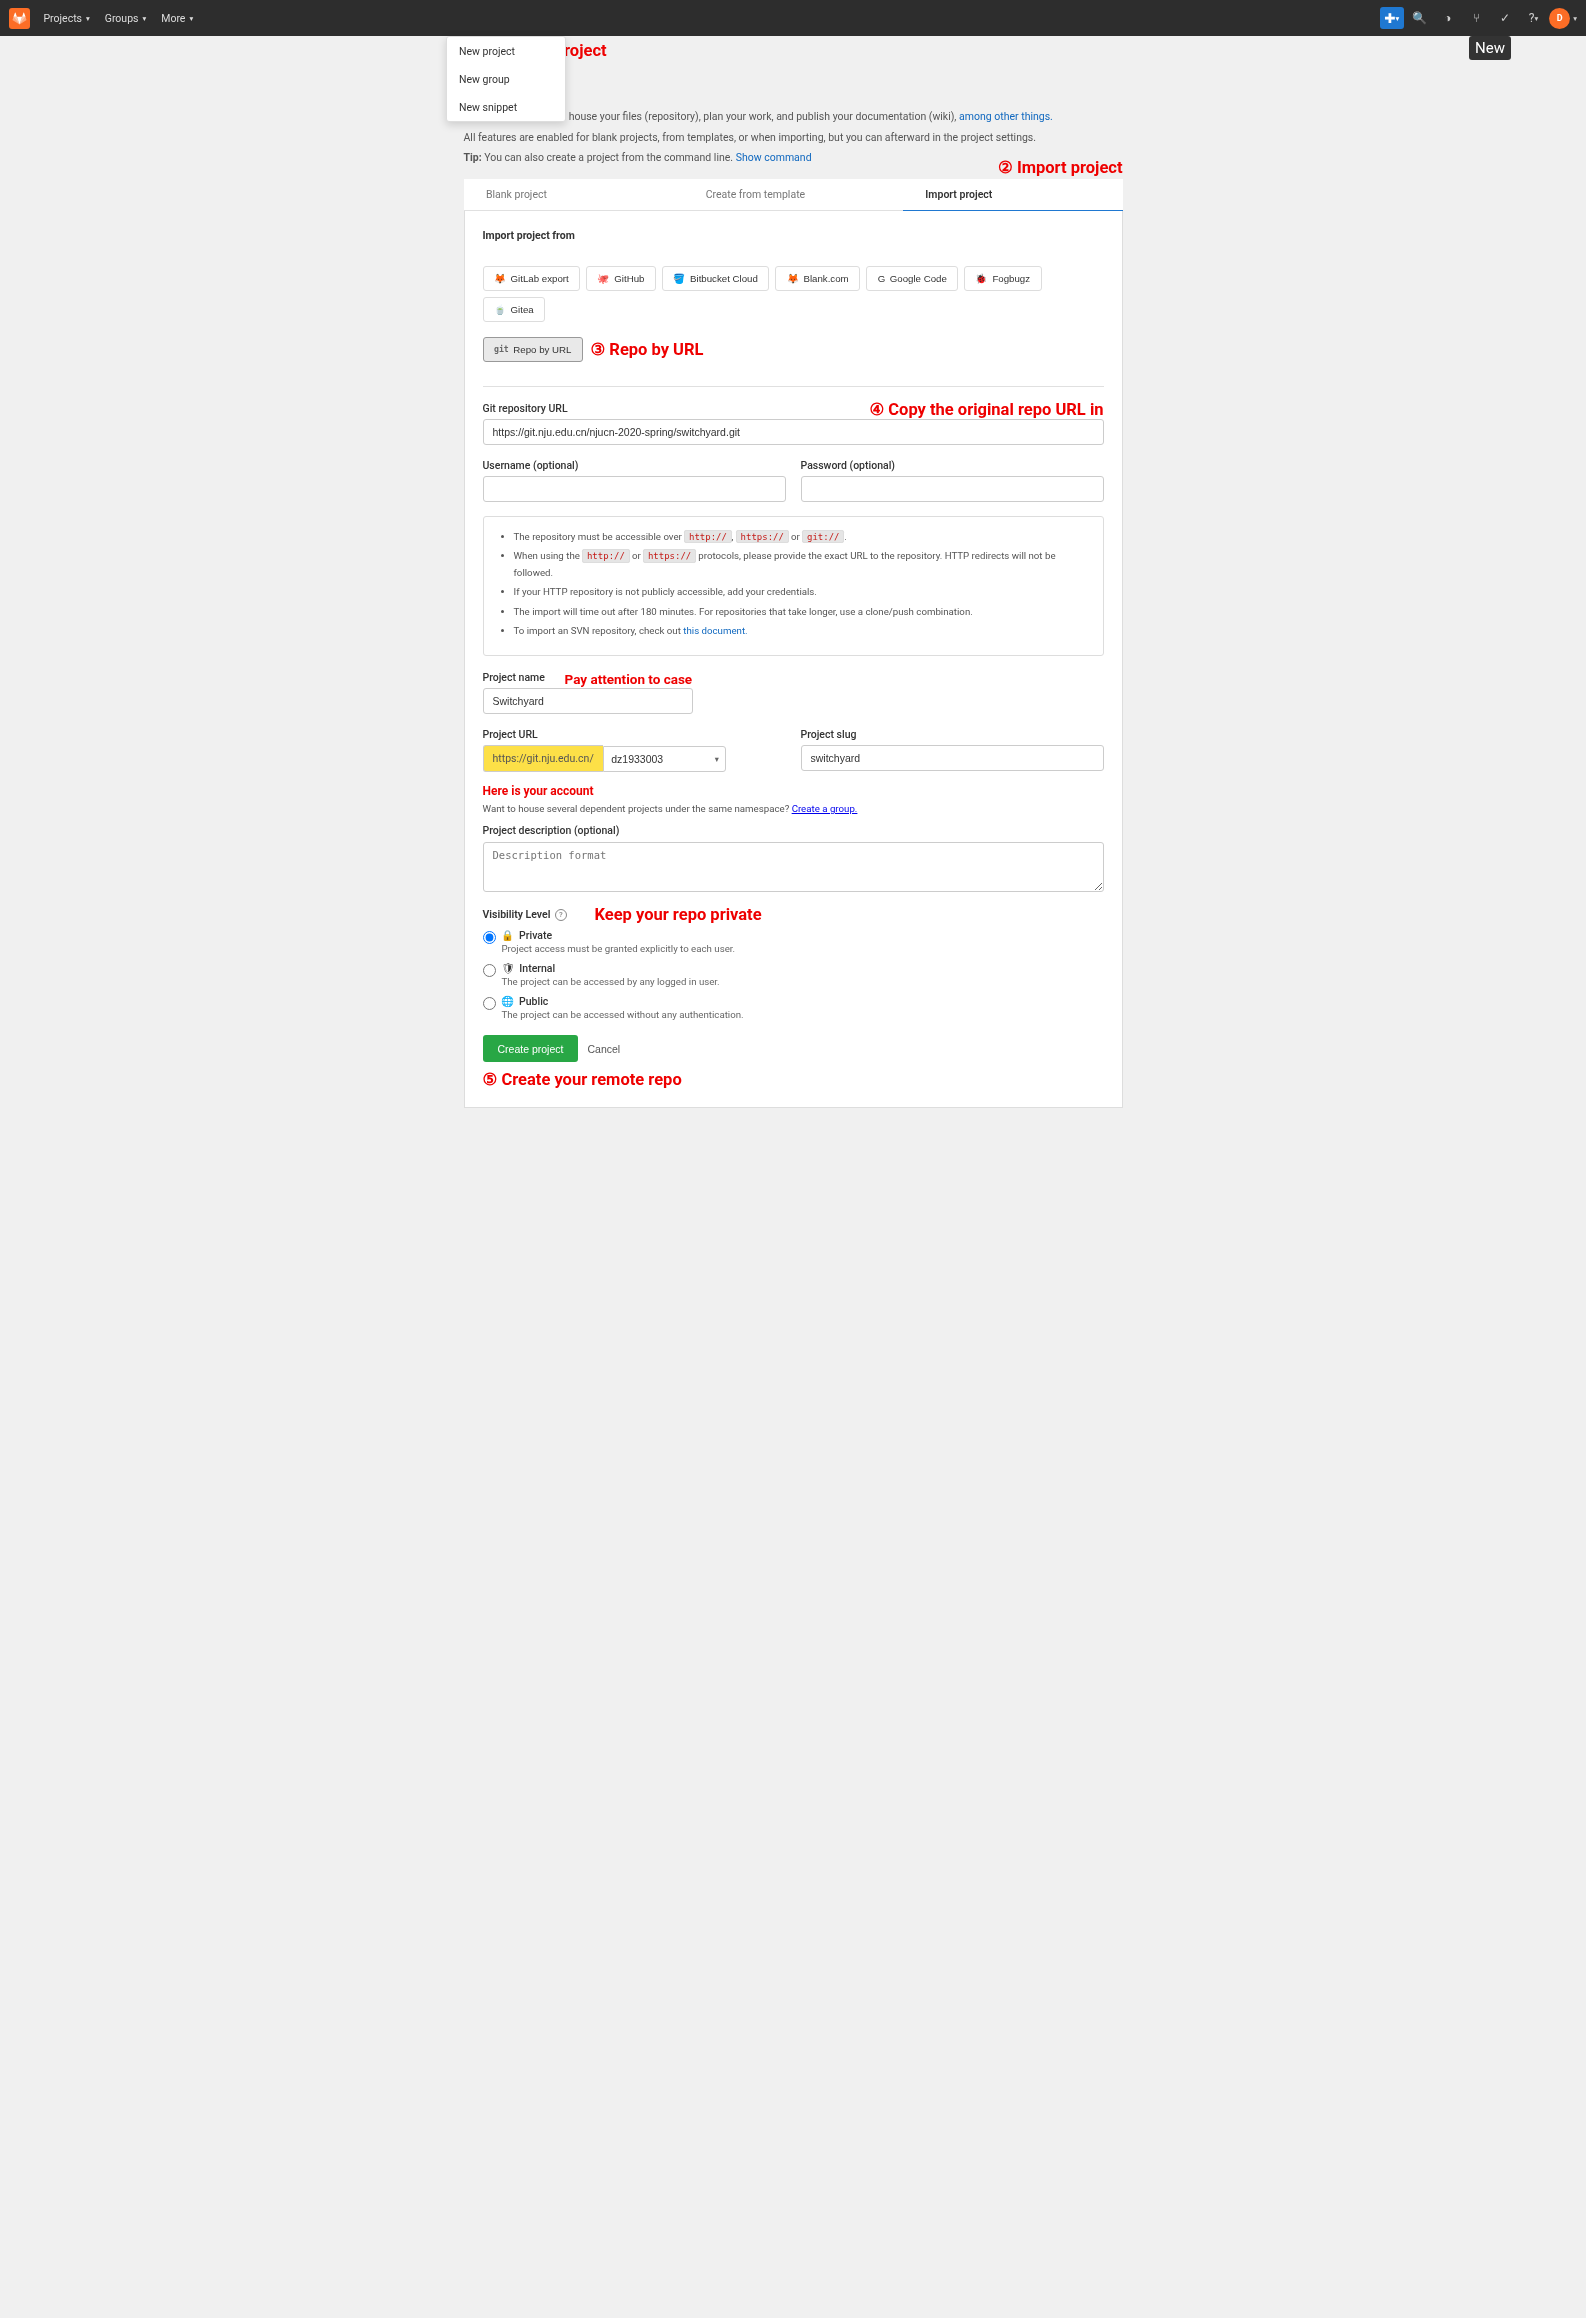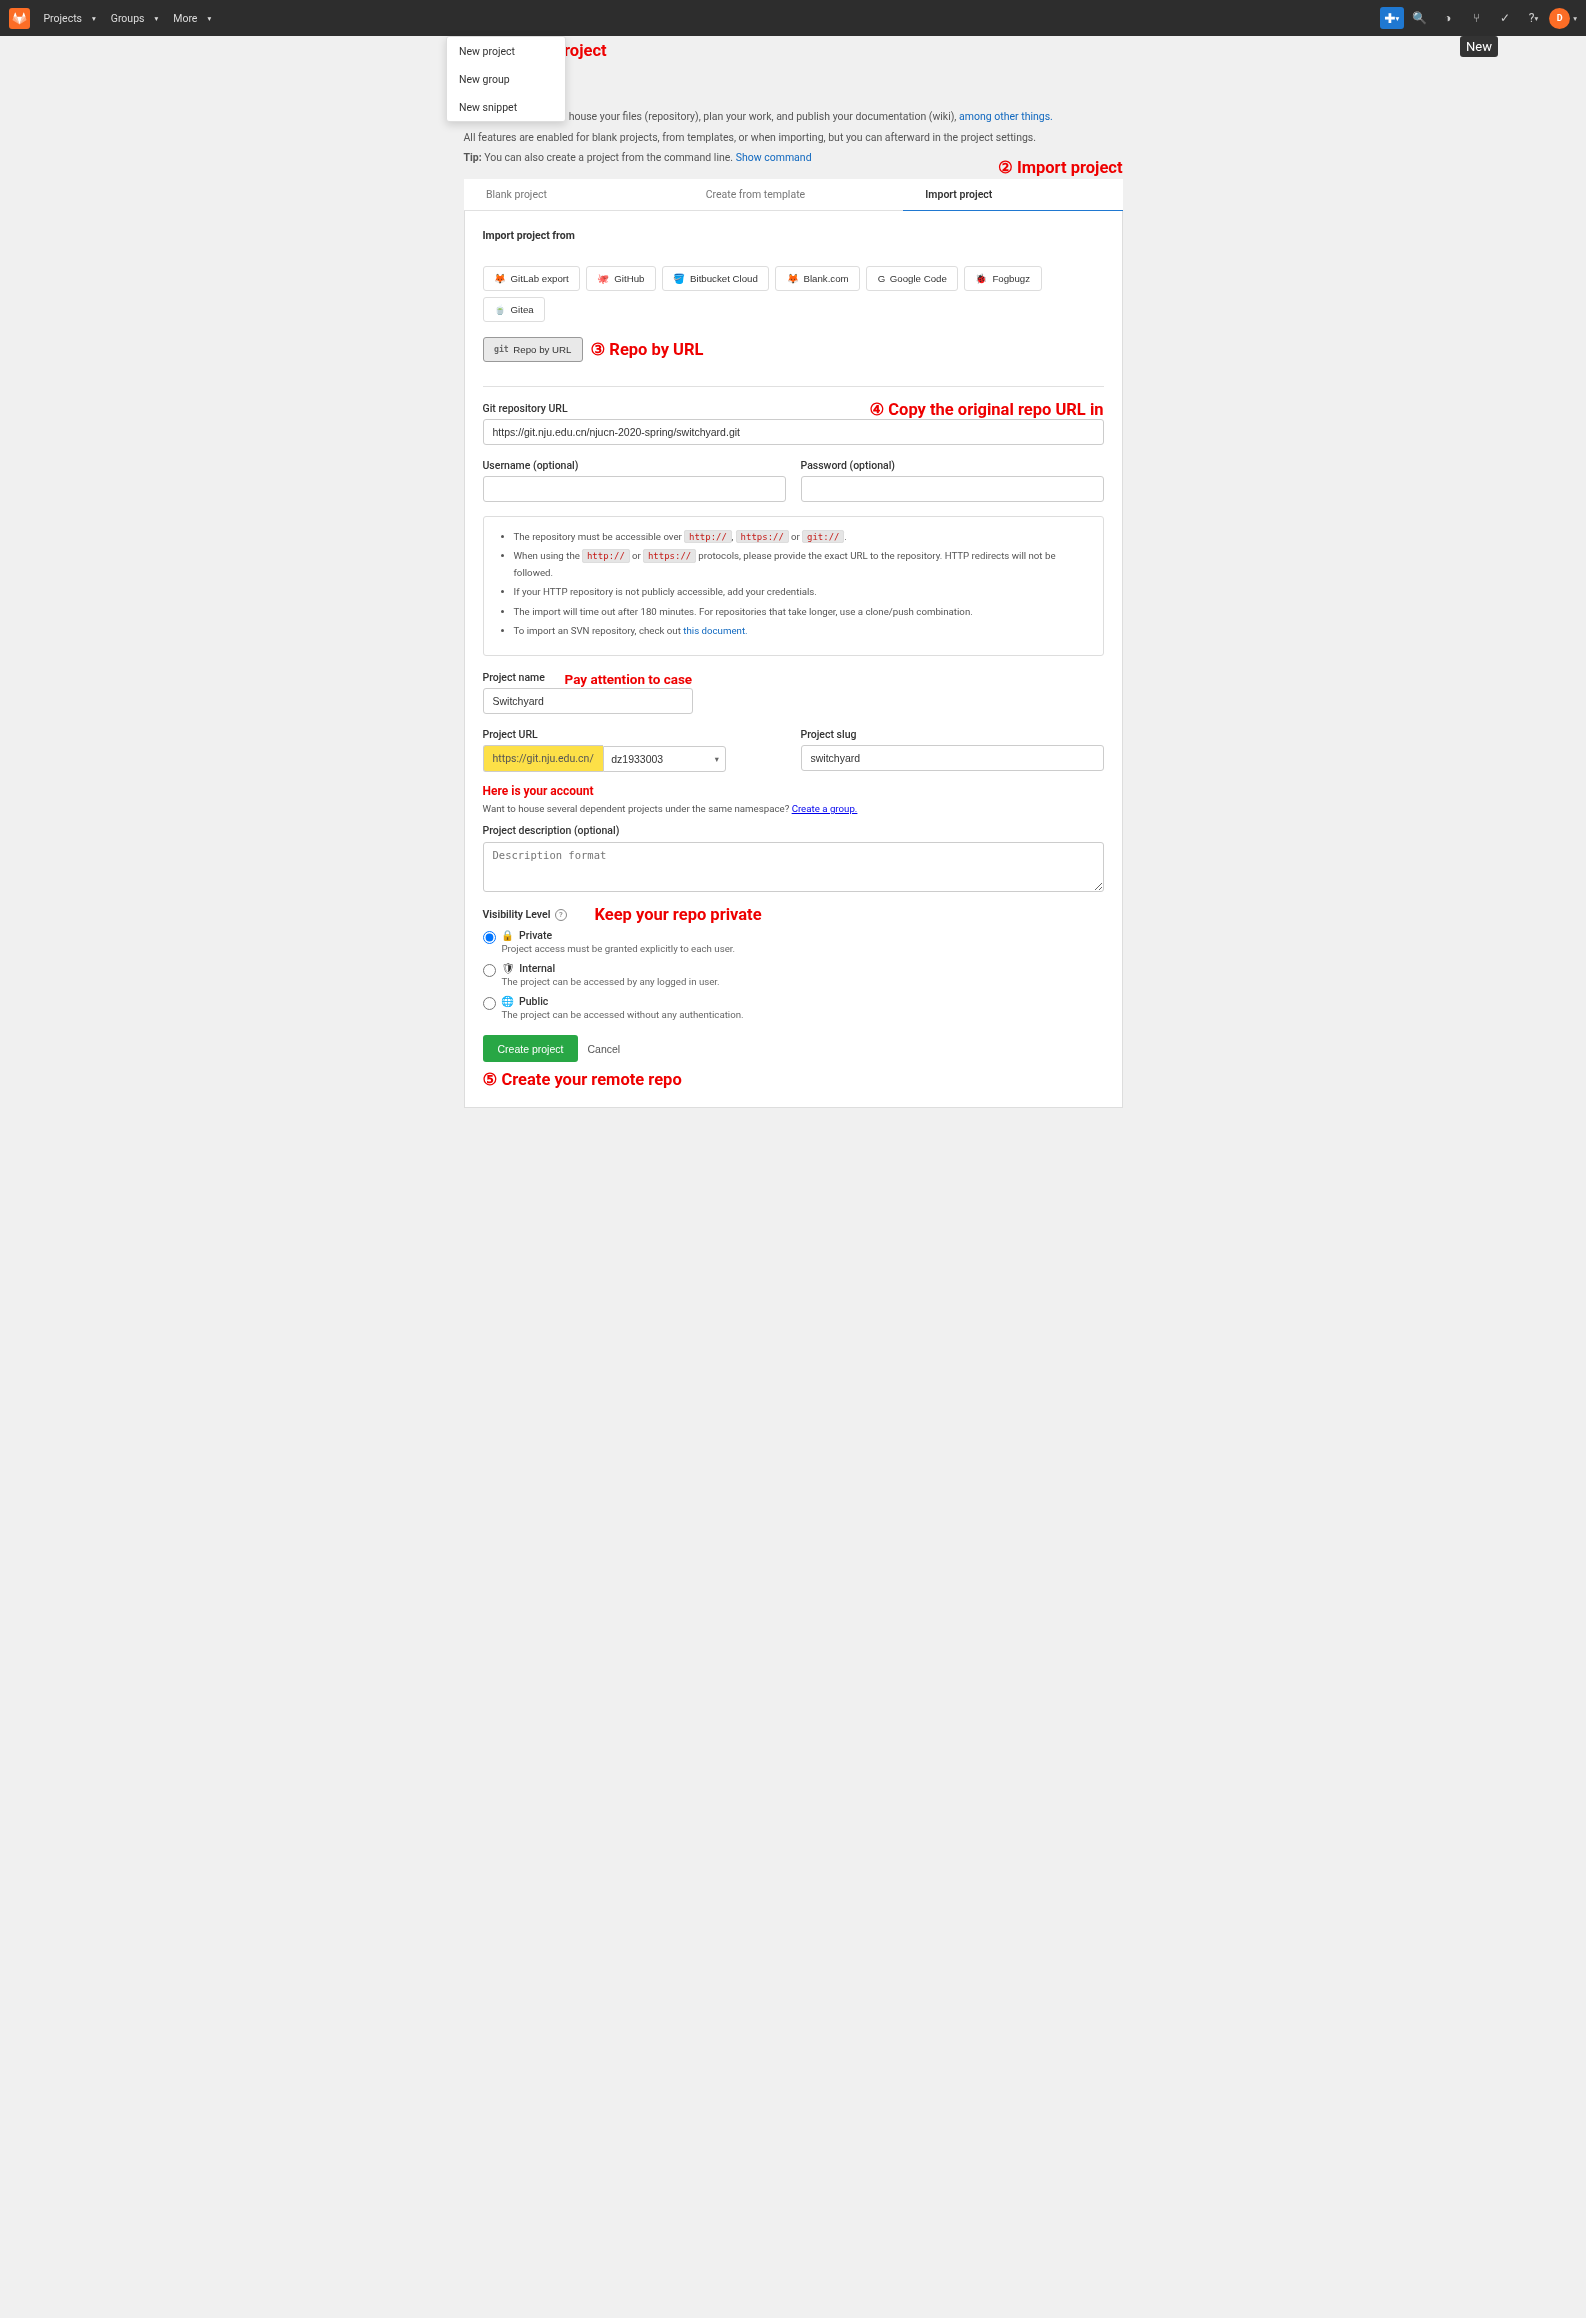--- a/index.html
+++ b/index.html
@@ -19,21 +19,21 @@
       width: 21px; height: 21px;
       background: #fc6d26;
       border-radius: 3px;
       display: flex; align-items: center; justify-content: center;
       margin-right: 6px;
       flex-shrink: 0;
     }
     .navbar-logo svg { width: 15px; height: 15px; }
     .nav-item {
       color: #ddd;
-      display: flex; align-items: center; gap: 10px;
+      display: flex; align-items: center; gap: 4px;
       padding: 0 7.5px;
       height: 36px;
       cursor: pointer;
       font-size: 10.5px;
       white-space: nowrap;
     }
     .nav-chevron { font-size: 7.5px; }
     .nav-right {
       margin-left: auto;
       display: flex; align-items: center; gap: 3px;
@@ -82,26 +82,26 @@
       cursor: pointer;
       font-size: 10.5px;
       color: #333;
       display: block;
     }
 
     
     .new-tooltip {
       position: absolute;
       top: 36px;
-      right: 88px;
+      right: 75px;
       background: #333;
       color: #fff;
       padding: 3px 6px;
       border-radius: 3px;
-      font-size: 13px;
+      font-size: 15px;
       white-space: nowrap;
       z-index: 300;
     }
 
     
     .annotation {
       color: #e00;
       font-size: 16.5px;
       font-weight: bold;
       font-style: normal;

